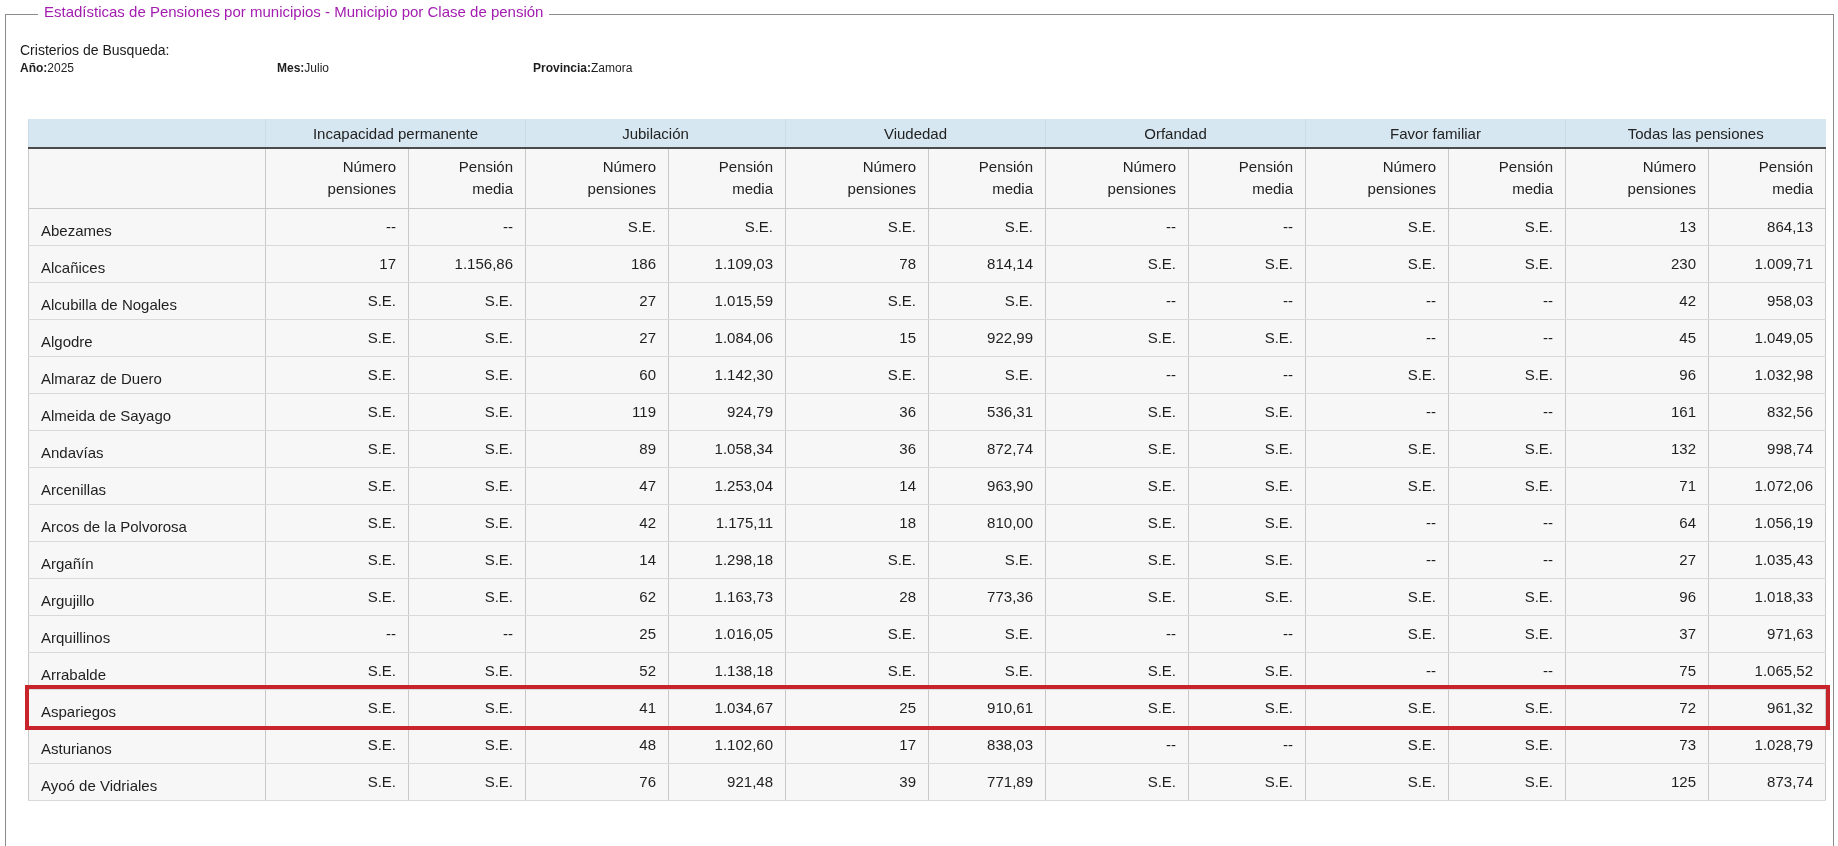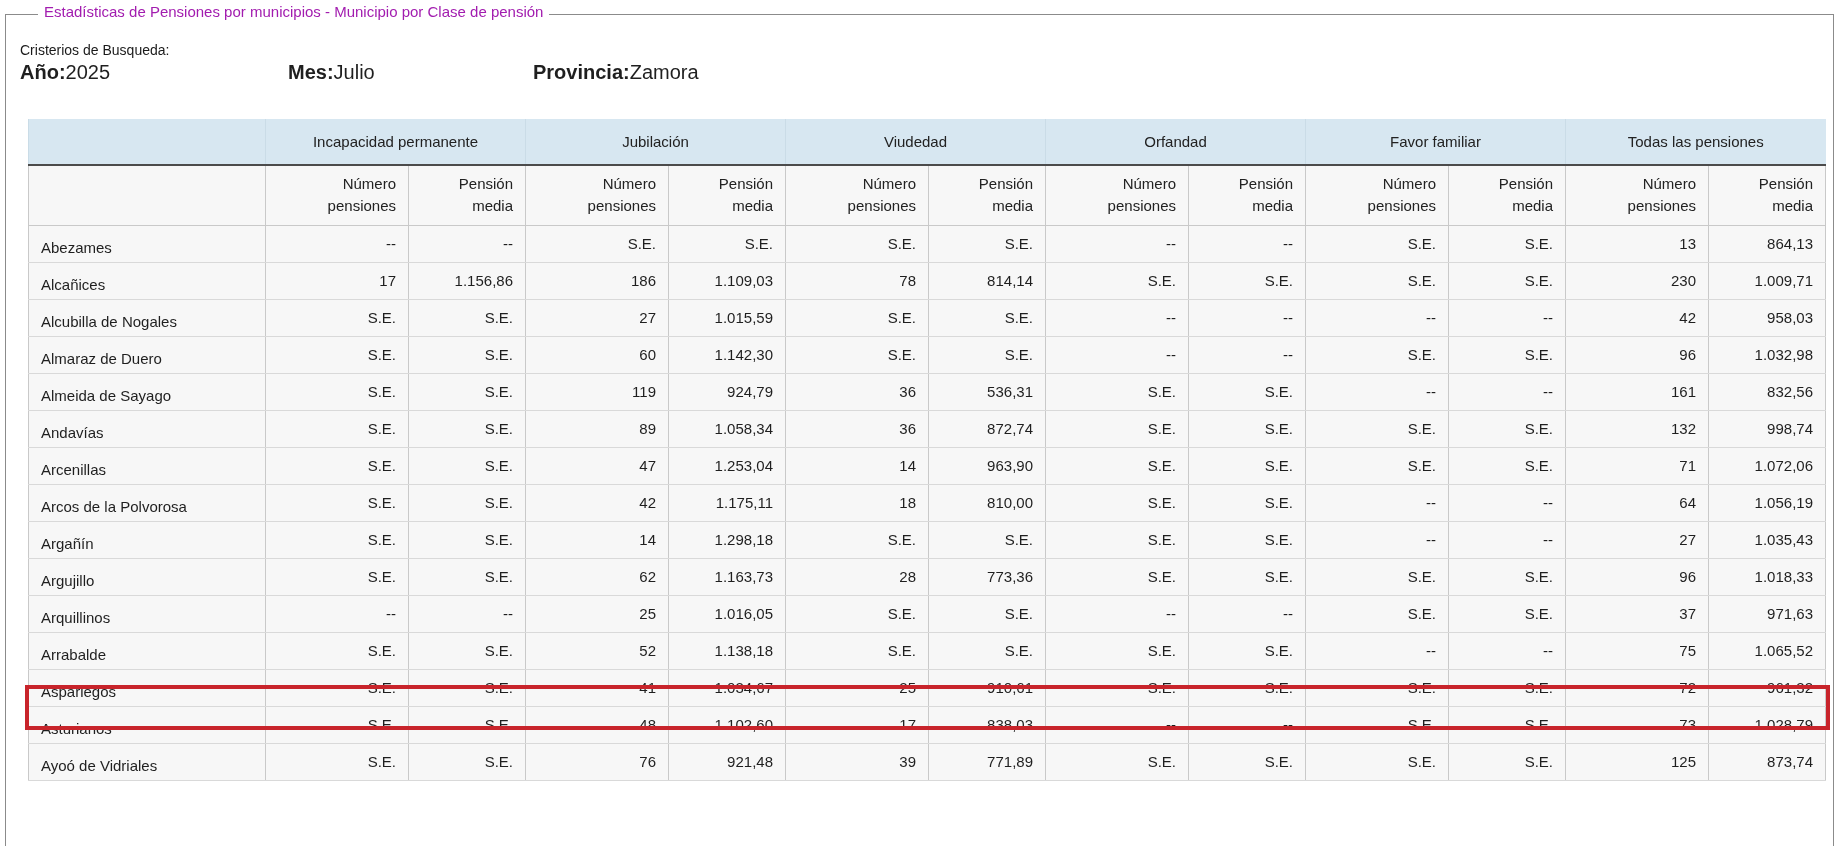--- a/index.html
+++ b/index.html
@@ -21,37 +21,37 @@
     position:absolute;left:5px;top:14px;width:1827px;height:980px;
     border:1px solid #8b8b8b;border-bottom:none;background:transparent;
   }
   .panel-legend{
     position:absolute;left:16px;top:-12px;background:#ffffff;
     padding:0 6px;font-size:15px;color:#a21caf;white-space:nowrap;margin-left:16px;
   }
   .criteria-heading{
     position:absolute;left:20px;top:42px;font-size:14px;color:#1a1a1a;white-space:nowrap;
   }
-  .criterion{position:absolute;top:61px;font-size:20px;white-space:nowrap;}
+  .criterion{position:absolute;top:61px;font-size:12px;white-space:nowrap;}
   .criterion b{font-weight:bold;}
   .criterion.year{left:20px;}
-  .criterion.month{left:288px;}
+  .criterion.month{left:277px;}
   .criterion.province{left:533px;}
 
   table.pensions{
     position:absolute;left:28px;top:119px;
     border-collapse:collapse;table-layout:fixed;
     font-size:15px;color:var(--text);
   }
   table.pensions th, table.pensions td{
     box-sizing:border-box;overflow:hidden;white-space:nowrap;
     font-weight:normal;
   }
   tr.group-row th{
-    height:46px;background:var(--header-bg);
+    height:29px;background:var(--header-bg);
     text-align:center;vertical-align:middle;color:#222;
     border-left:1px solid #cadcе7;
     border-left:1px solid #cadce7;
     border-bottom:2px solid var(--dark-rule);
   }
   tr.group-row th:first-child{border-left:1px solid #cadce7;}
   tr.sub-row th{
     height:60px;background:var(--row-bg);
     text-align:right;vertical-align:middle;padding:0 12px 0 0;
     border:1px solid var(--grid-v);border-top:none;
@@ -205,20 +205,35 @@
         <td>S.E.</td>
         <td>S.E.</td>
         <td>--</td>
         <td>--</td>
         <td>--</td>
         <td>--</td>
         <td>42</td>
         <td>958,03</td>
       </tr>
       <tr>
+        <td class="muni">Algodre</td>
+        <td>S.E.</td>
+        <td>S.E.</td>
+        <td>27</td>
+        <td>1.084,06</td>
+        <td>15</td>
+        <td>922,99</td>
+        <td>S.E.</td>
+        <td>S.E.</td>
+        <td>--</td>
+        <td>--</td>
+        <td>45</td>
+        <td>1.049,05</td>
+      </tr>
+      <tr>
         <td class="muni">Almaraz de Duero</td>
         <td>S.E.</td>
         <td>S.E.</td>
         <td>60</td>
         <td>1.142,30</td>
         <td>S.E.</td>
         <td>S.E.</td>
         <td>--</td>
         <td>--</td>
         <td>S.E.</td>

